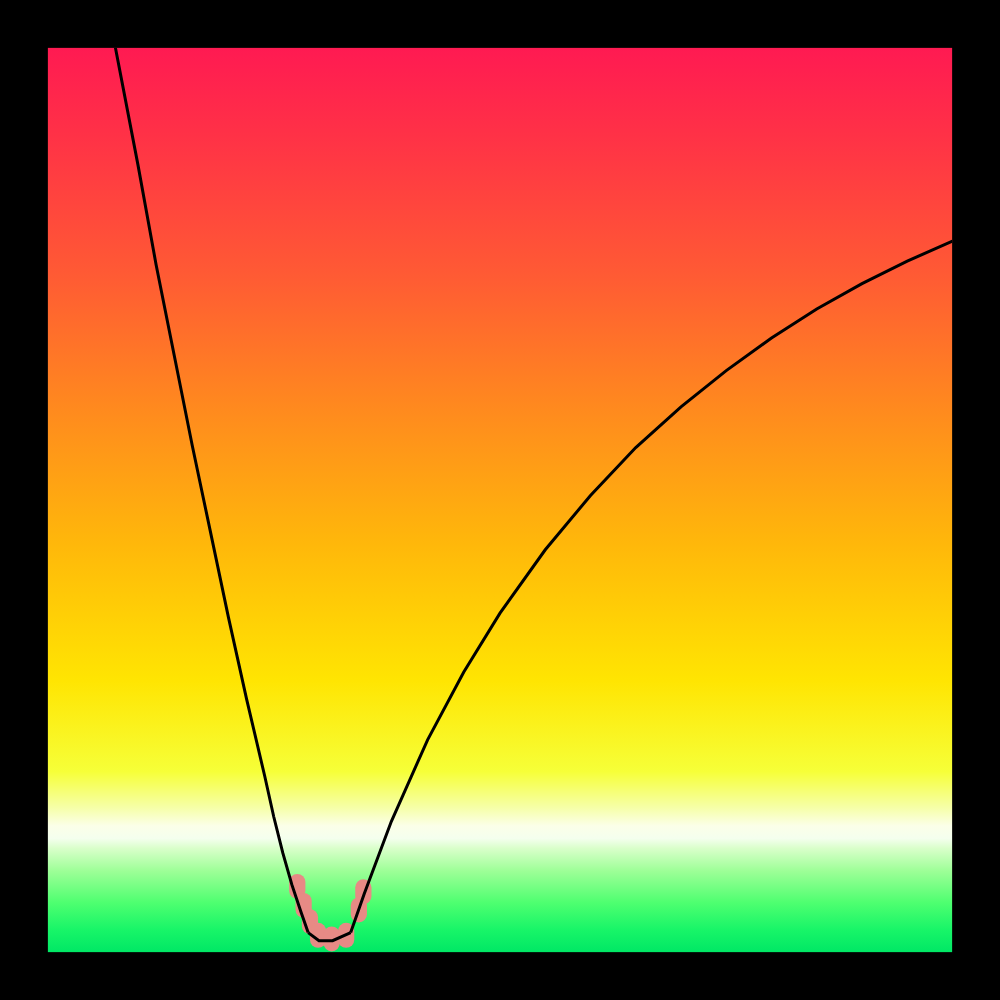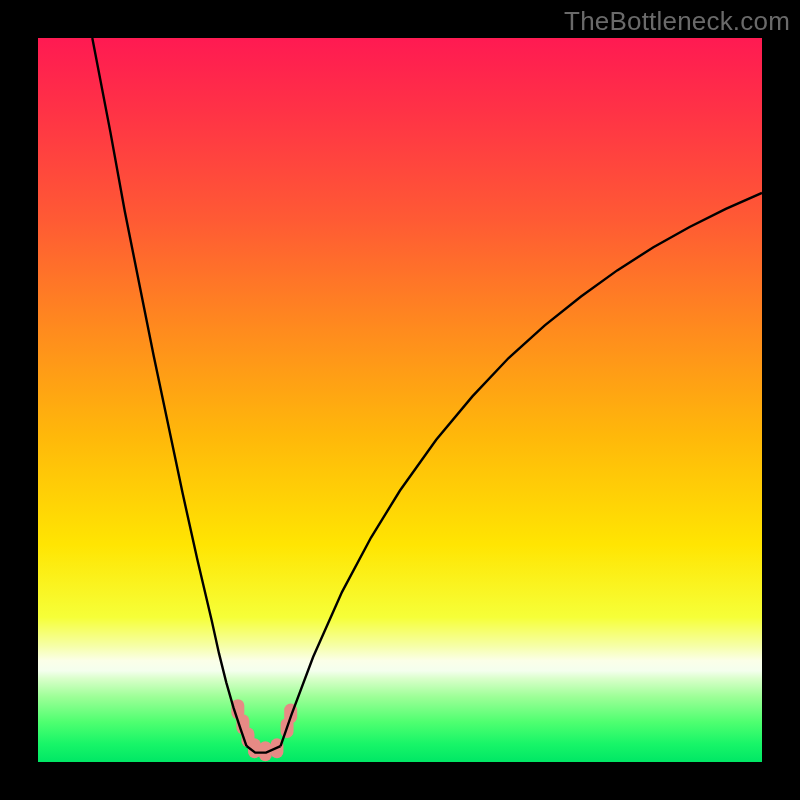--- a/index.html
+++ b/index.html
@@ -49,21 +49,20 @@
     font-size: 26px;
     letter-spacing: 0.2px;
     font-weight: 400;
   }
 </style>
 </head>
 <body>
 
 <div class="frame">
 
-  <div class="watermark">TheBottleneck.com</div>
 
   <div class="plot-area">
     <svg class="gradient-bg" viewBox="0 0 724 724" preserveAspectRatio="none">
       <defs>
         <linearGradient id="bg-grad" x1="0" y1="0" x2="0" y2="1">
             <stop offset="0%" stop-color="#ff1a52"></stop>
             <stop offset="10%" stop-color="#ff3246"></stop>
             <stop offset="25%" stop-color="#ff5a34"></stop>
             <stop offset="40%" stop-color="#ff8a1e"></stop>
             <stop offset="55.00000000000001%" stop-color="#ffb80a"></stop>

